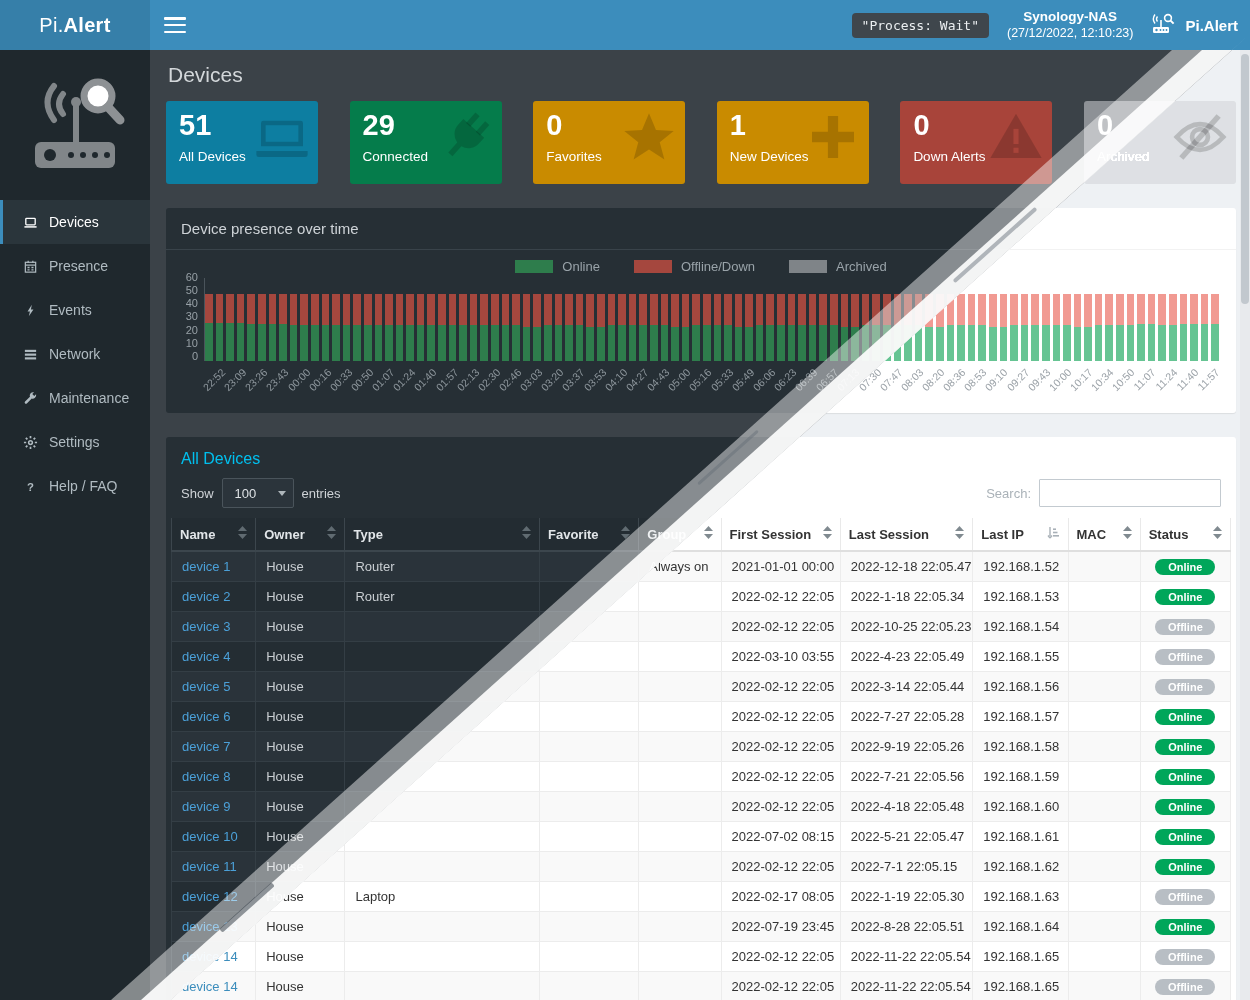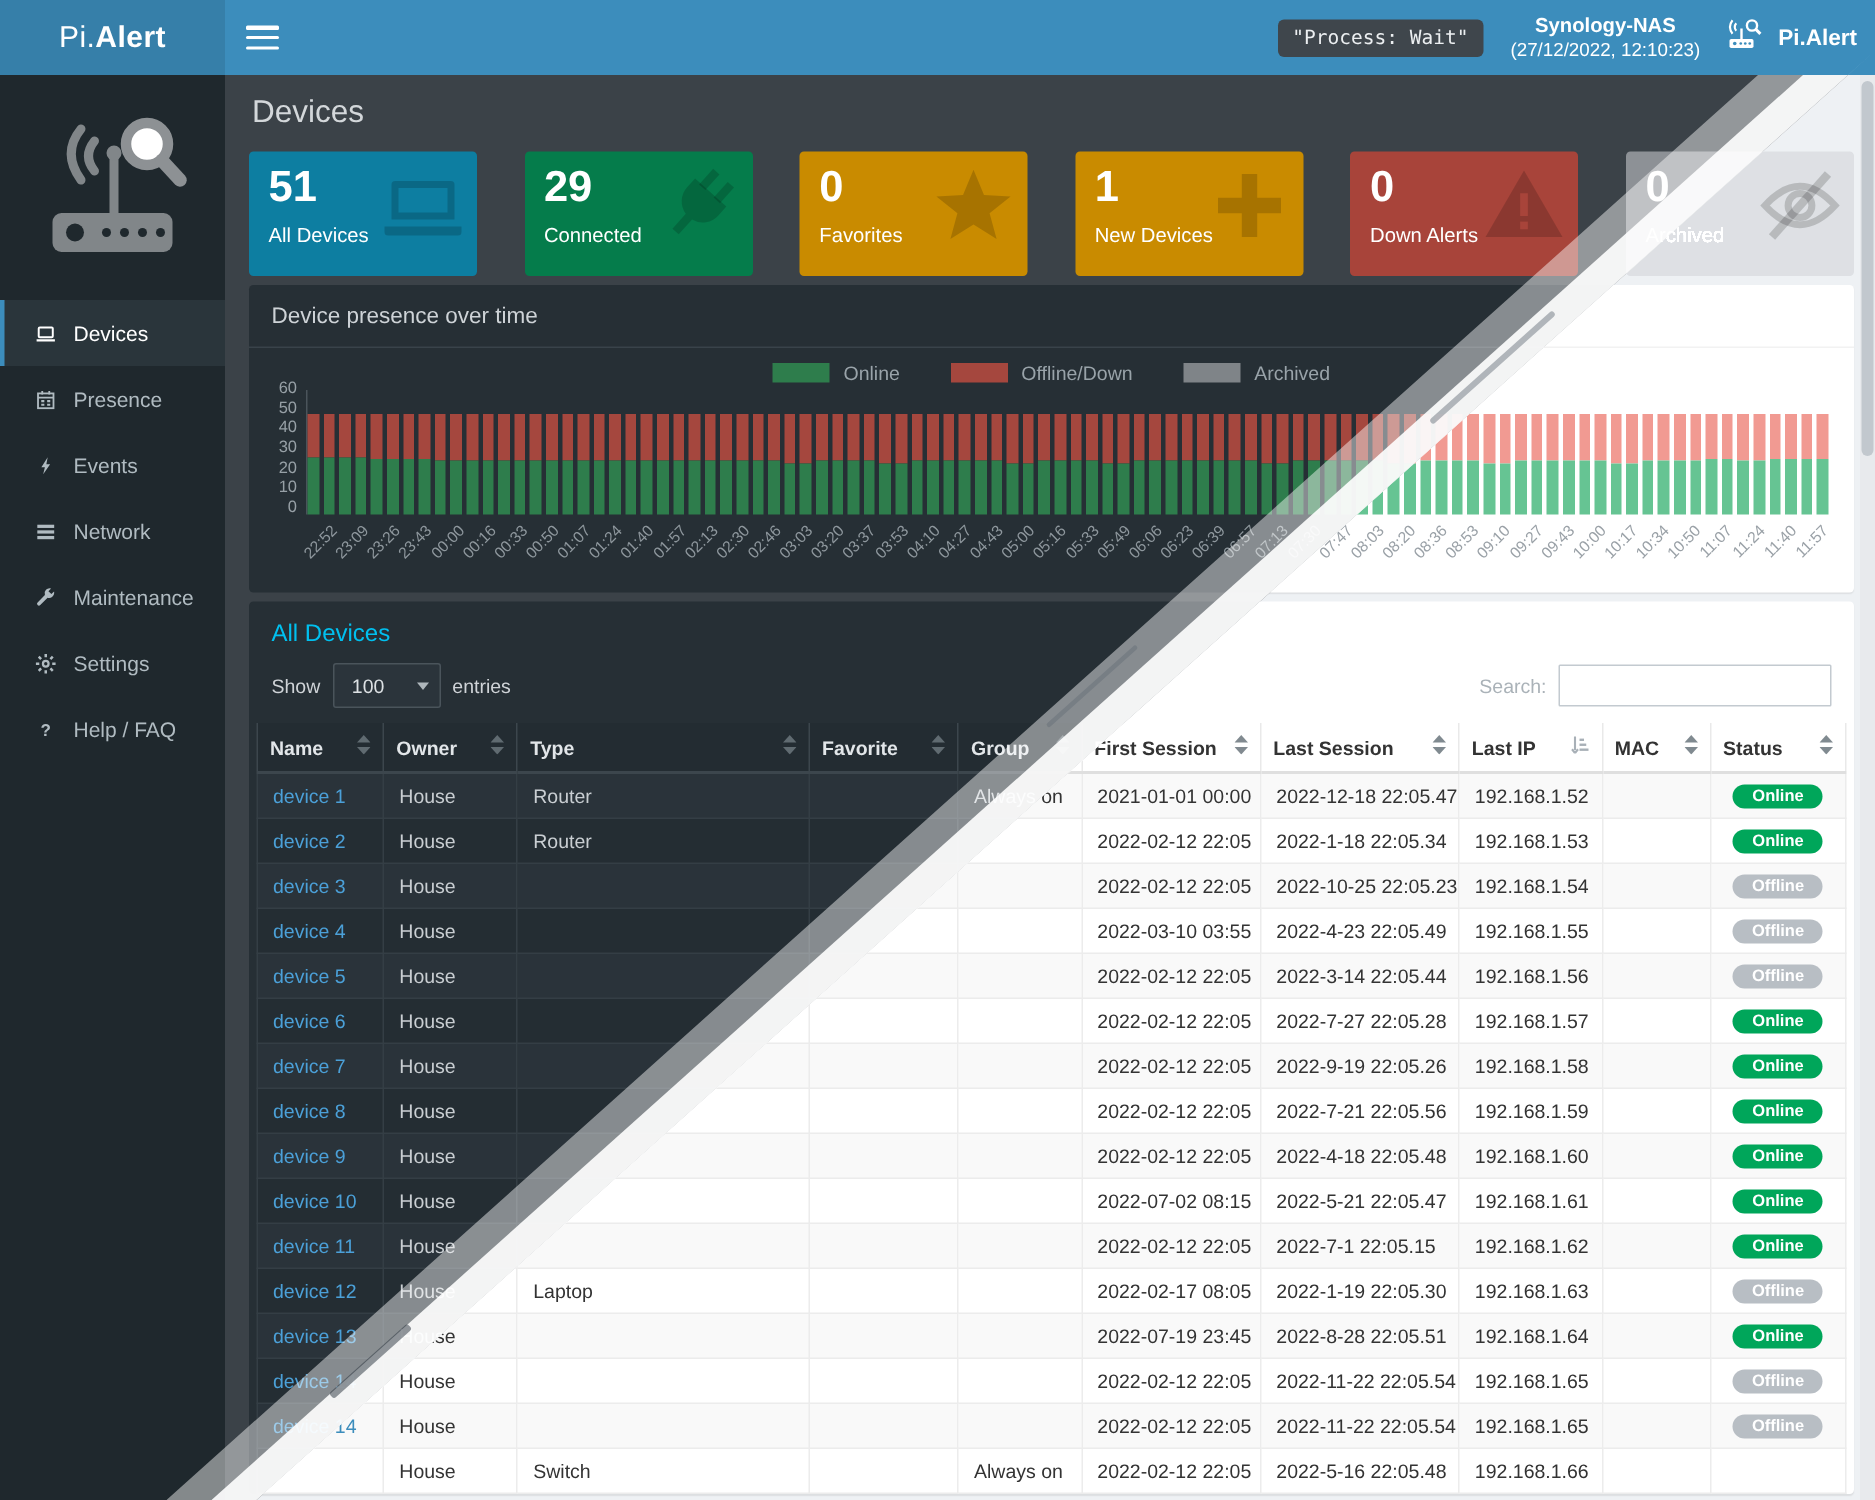--- a/index.html
+++ b/index.html
@@ -38,21 +38,21 @@
   .page-title{font-size:21px;font-weight:400;color:#d3d7da;margin:6px 0 14px 2px;}
 
   .cards-row{display:flex;justify-content:space-between;}
   .small-box{position:relative;width:152px;height:83px;border-radius:3px;color:#fff;padding:9px 0 0 13px;
              box-sizing:border-box;overflow:hidden;cursor:pointer;}
   .sb-value{font-size:29px;font-weight:700;line-height:1.1;}
   .sb-label{font-size:13.5px;margin-top:7px;}
   .sb-icon{position:absolute;right:8px;top:8px;width:56px;height:56px;color:rgba(0,0,0,.17);}
   .sb-icon svg{width:56px;height:56px;display:block;}
 
-  .panel{background:#262f35;border-radius:3px;margin-top:6px;}
+  .panel{background:#262f35;border-radius:3px;margin-top:24px;}
   .panel-header{padding:12px 15px;font-size:15px;color:#ced3d7;border-bottom:1px solid #39434a;}
 
   
   .chart-body{position:relative;height:163px;}
   .legend{position:absolute;top:9px;left:0;right:0;display:flex;justify-content:center;gap:34px;}
   .legend-item{display:flex;align-items:center;gap:9px;font-size:13px;color:#99a3a9;cursor:pointer;}
   .legend-swatch{width:38px;height:13px;display:inline-block;}
   .ytick{position:absolute;left:2px;width:30px;text-align:right;font-size:11px;color:#97a0a6;}
   .axis-y{position:absolute;left:38px;top:28px;height:83px;width:1px;background:#4a545b;}
   .bars{position:absolute;left:39px;bottom:52px;height:80px;display:flex;align-items:flex-end;gap:3px;}

